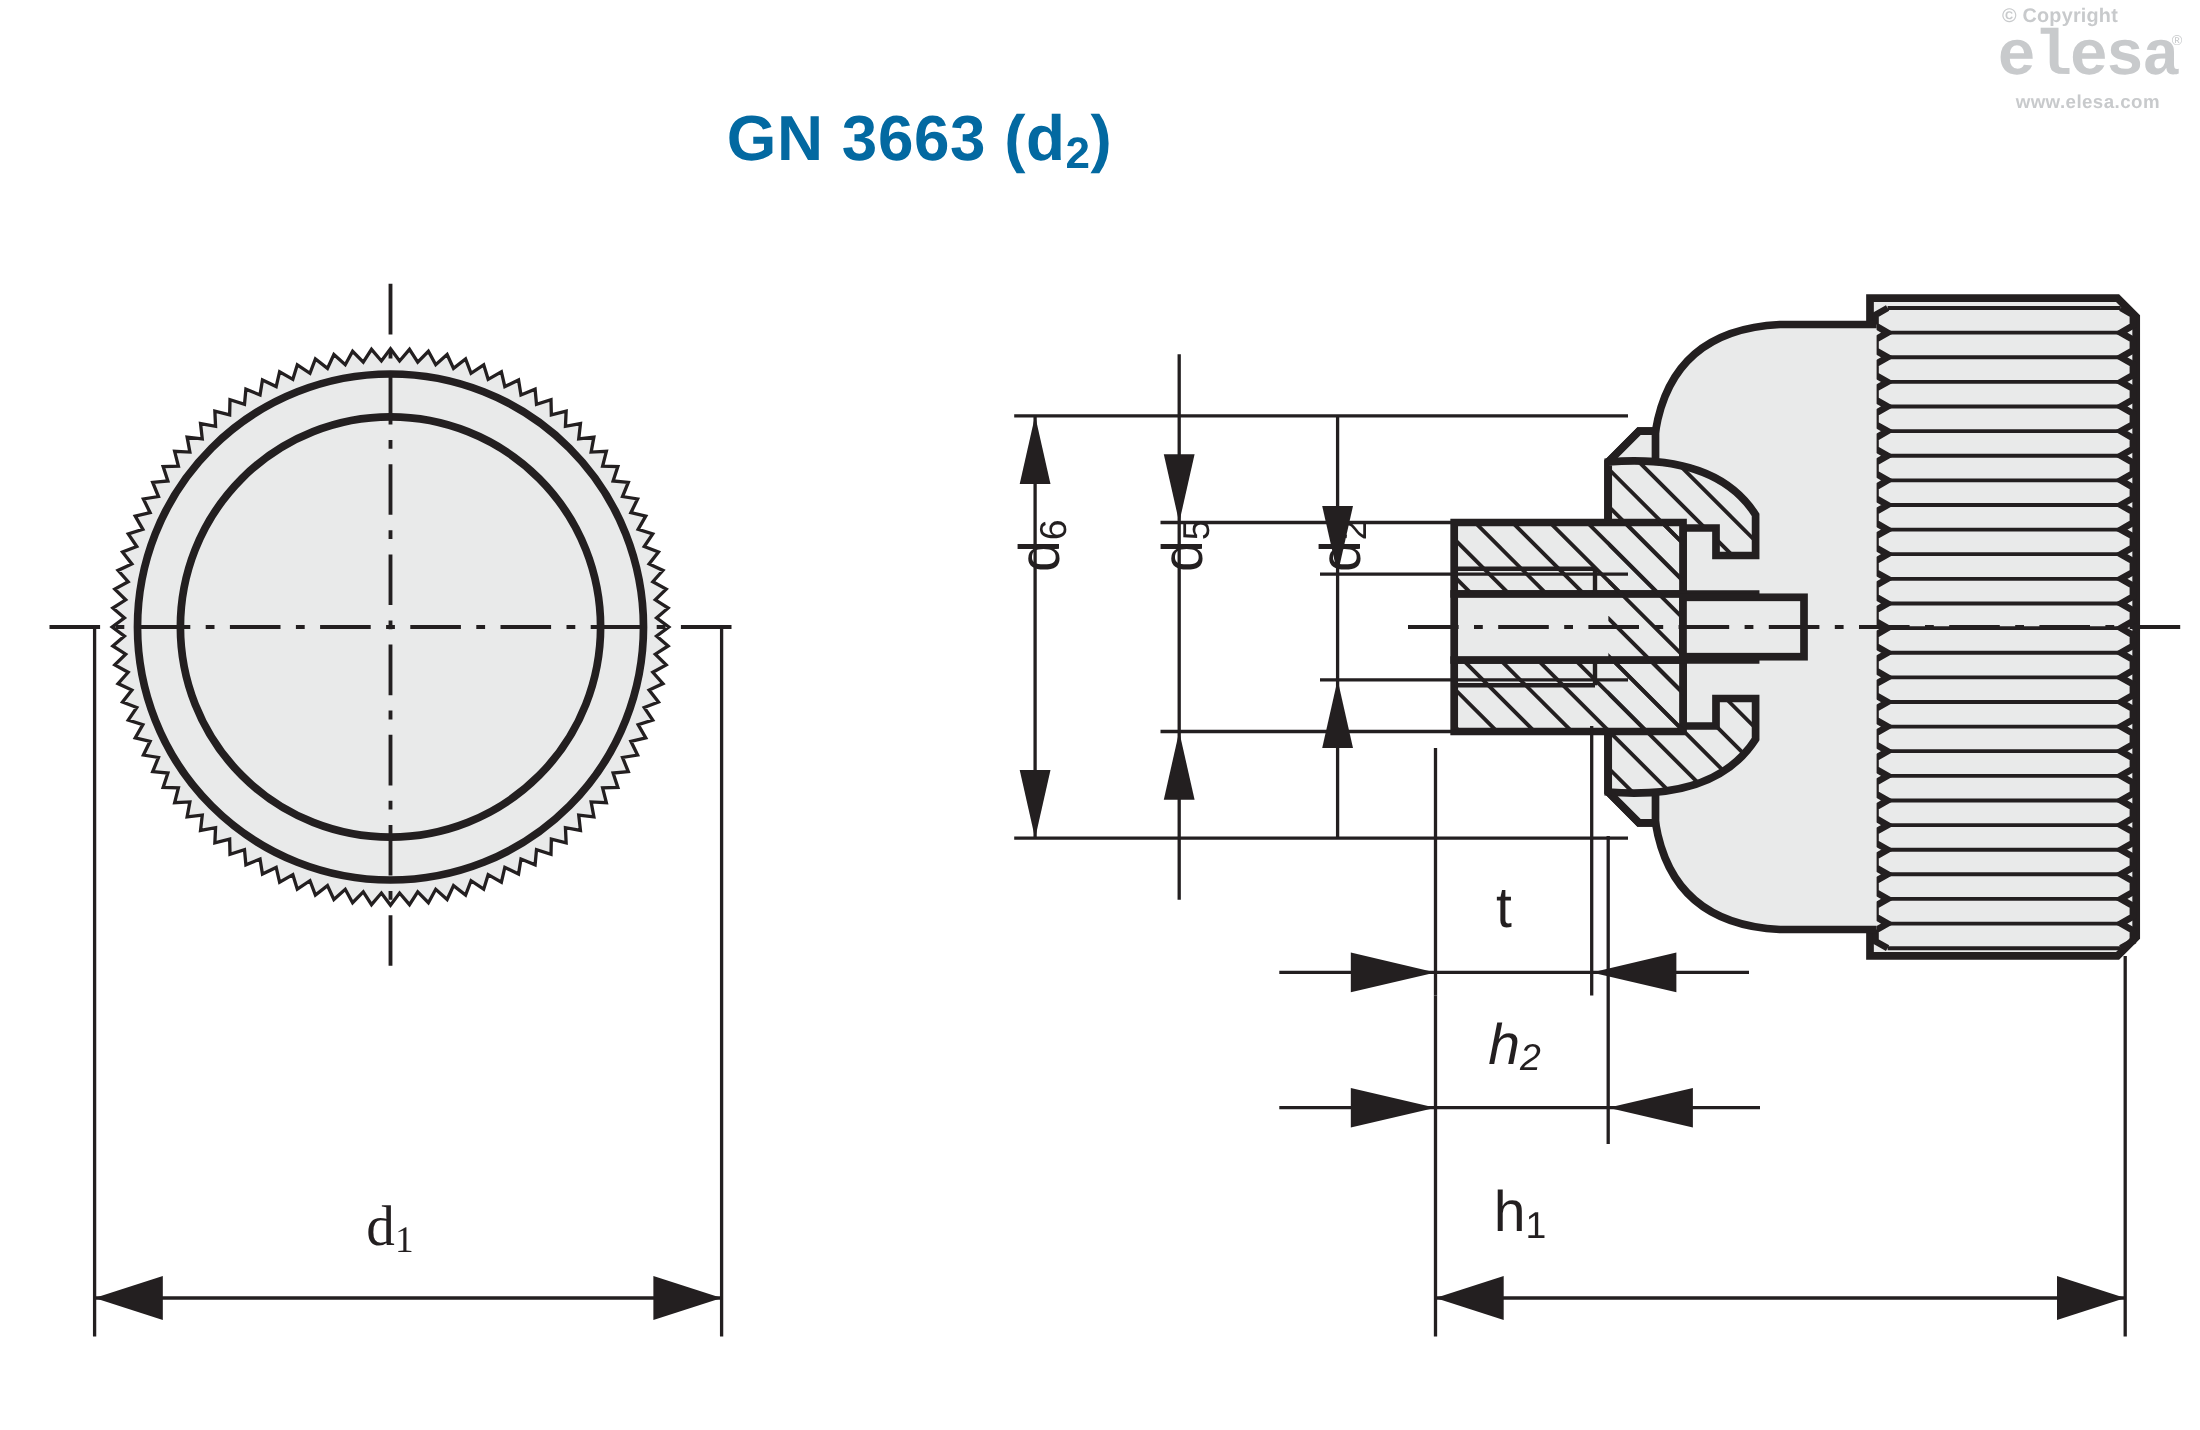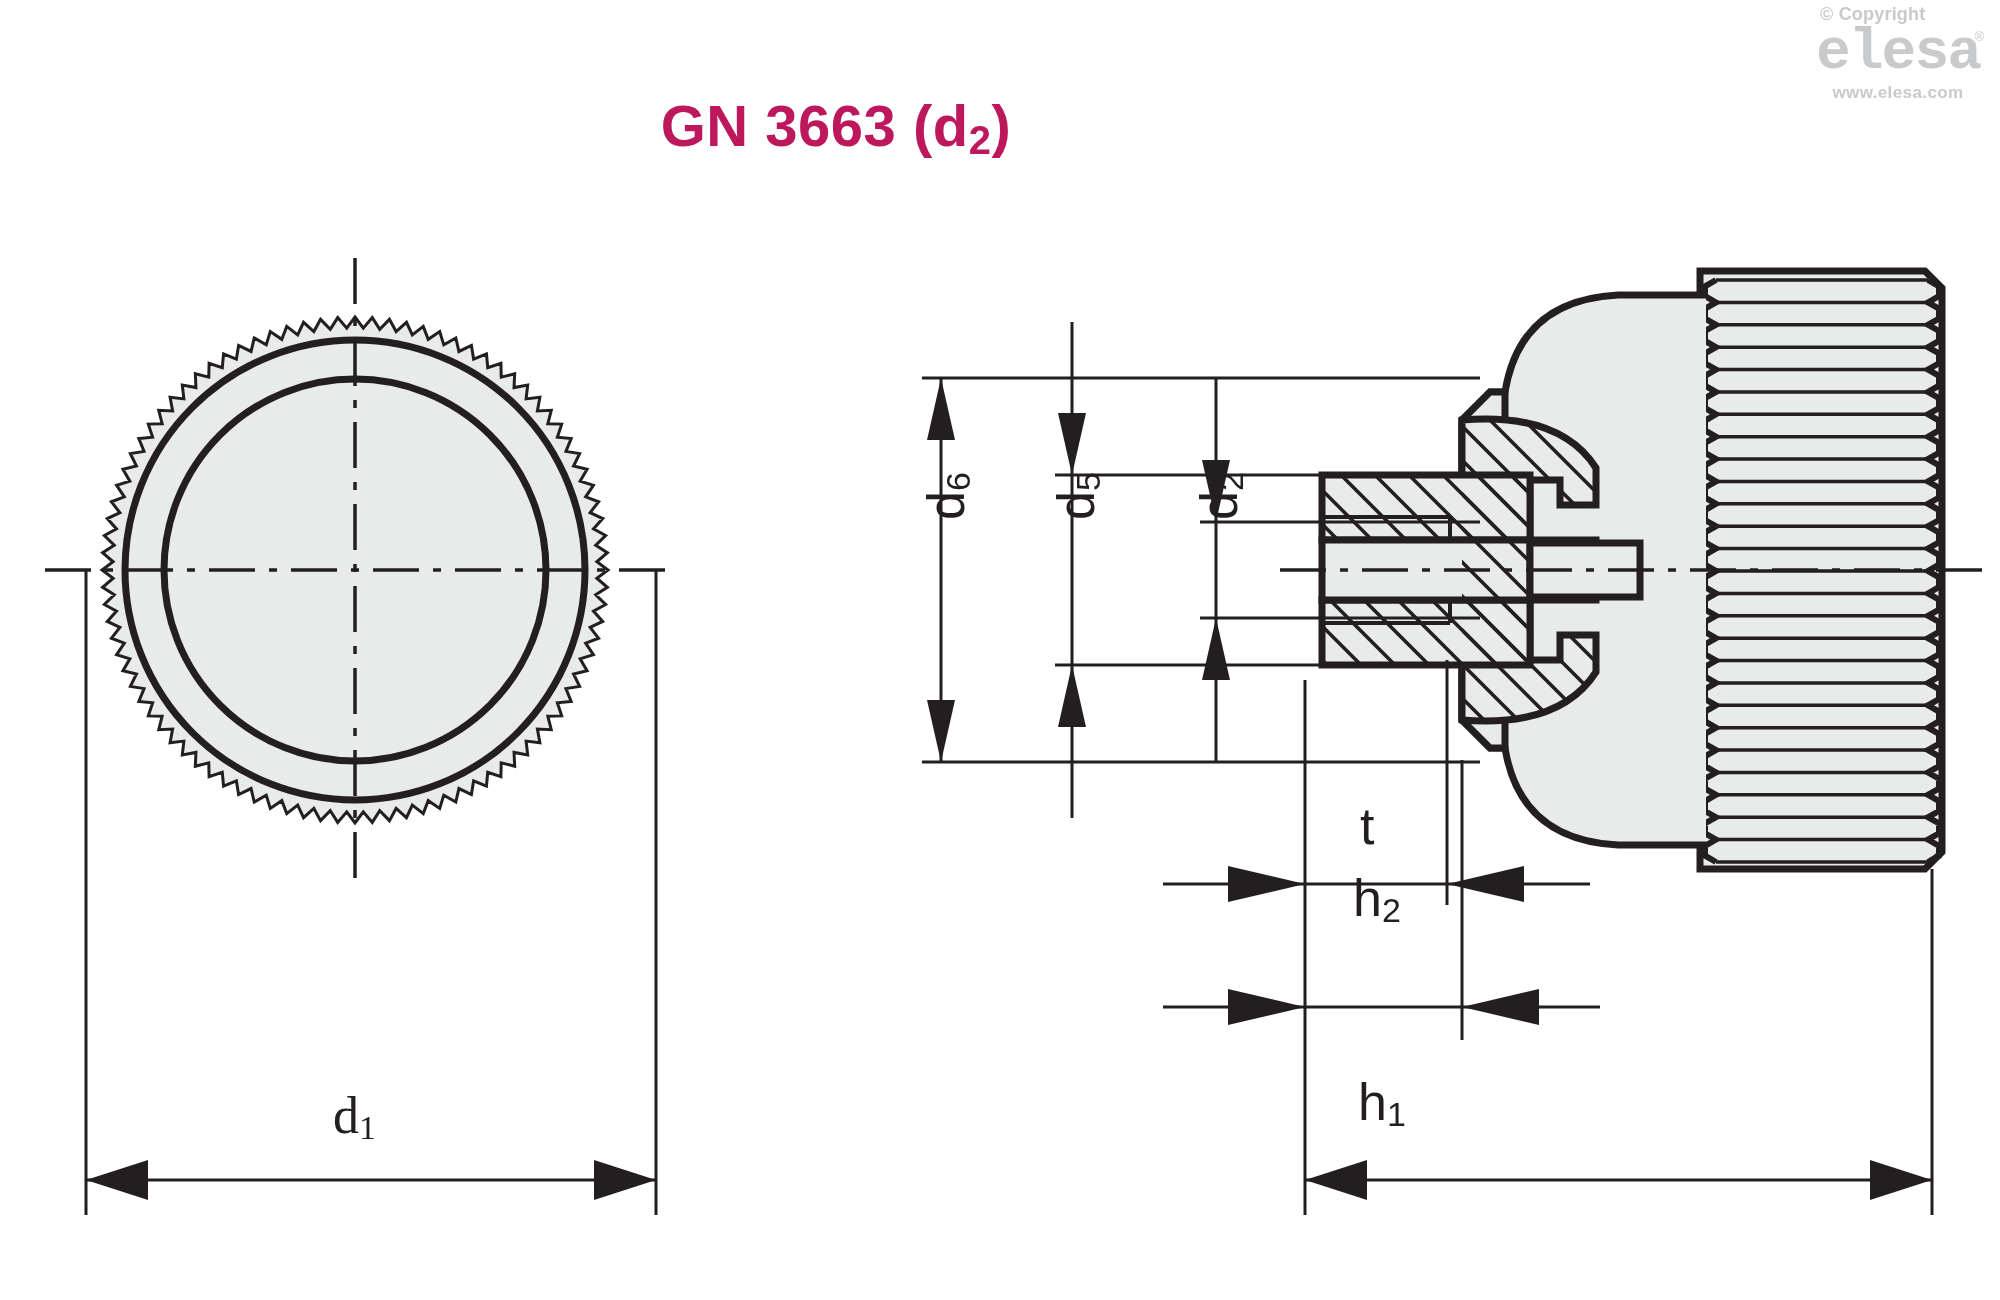--- a/index.html
+++ b/index.html
@@ -26,21 +26,21 @@
   }
   .title-text {
     position: absolute;
     left: 0;
     top: 92px;
     width: 1672px;
     text-align: center;
     font-family: "Liberation Sans", sans-serif;
     font-size: 58px;
     font-weight: bold;
-    color: #be185d;
+    color: #0369a1;
     letter-spacing: 0.5px;
   }
   .title-text .sub {
     font-size: 40px;
     vertical-align: baseline;
     position: relative;
     top: 8px;
   }
   
   #logo-block {
@@ -122,21 +122,21 @@
     </div>
     <div id="elesa-url">www.elesa.com</div>
   </div>
 
   <div class="dim-label rot" style="left:920px; top:520px;"><span>d</span><span class="sub">6</span></div>
   <div class="dim-label rot" style="left:1050px; top:520px;"><span>d</span><span class="sub">5</span></div>
   <div class="dim-label rot" style="left:1193px; top:520px;"><span>d</span><span class="sub">2</span></div>
 
   <div class="dim-label" style="left:333px; top:1090px;font-family:Liberation Serif, serif;"><span>d</span><span class="sub">1</span></div>
   <div class="dim-label" style="left:1358px; top:1076px;"><span>h</span><span class="sub">1</span></div>
-  <div class="dim-label" style="left:1353px; top:872px;"><span>h</span><span class="sub">2</span></div>
+  <div class="dim-label" style="left:1353px; top:924px;font-style:italic;"><span>h</span><span class="sub">2</span></div>
   <div class="dim-label" style="left:1360px; top:800px;"><span>t</span><span class="sub"></span></div>
 
   <svg id="drawing-svg" viewBox="0 0 2000 1300">
     <defs>
 
       <clipPath id="knurlClip">
         <rect x="1700" y="270" width="260" height="600"></rect>
       </clipPath>
     <clipPath id="clip-bush-top">
           <path d="M1322,475 L1530,475 L1530,540 L1322,540 Z"></path>

